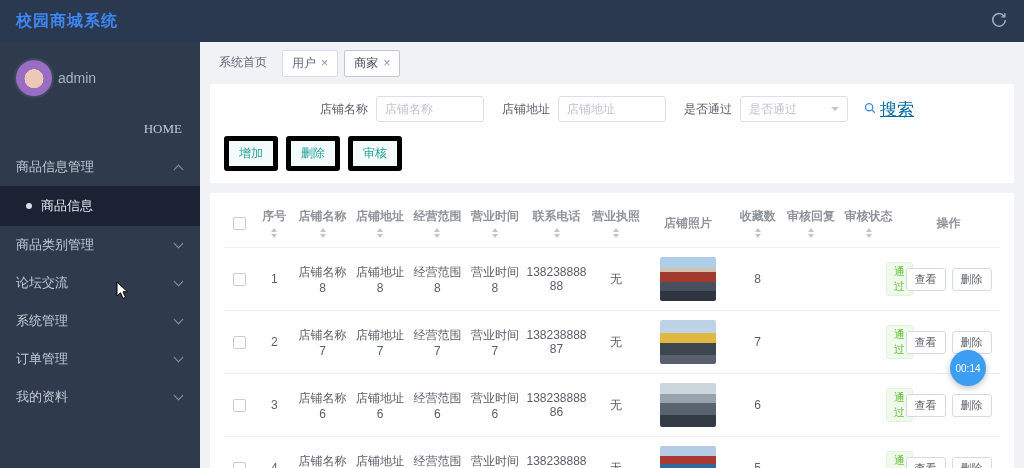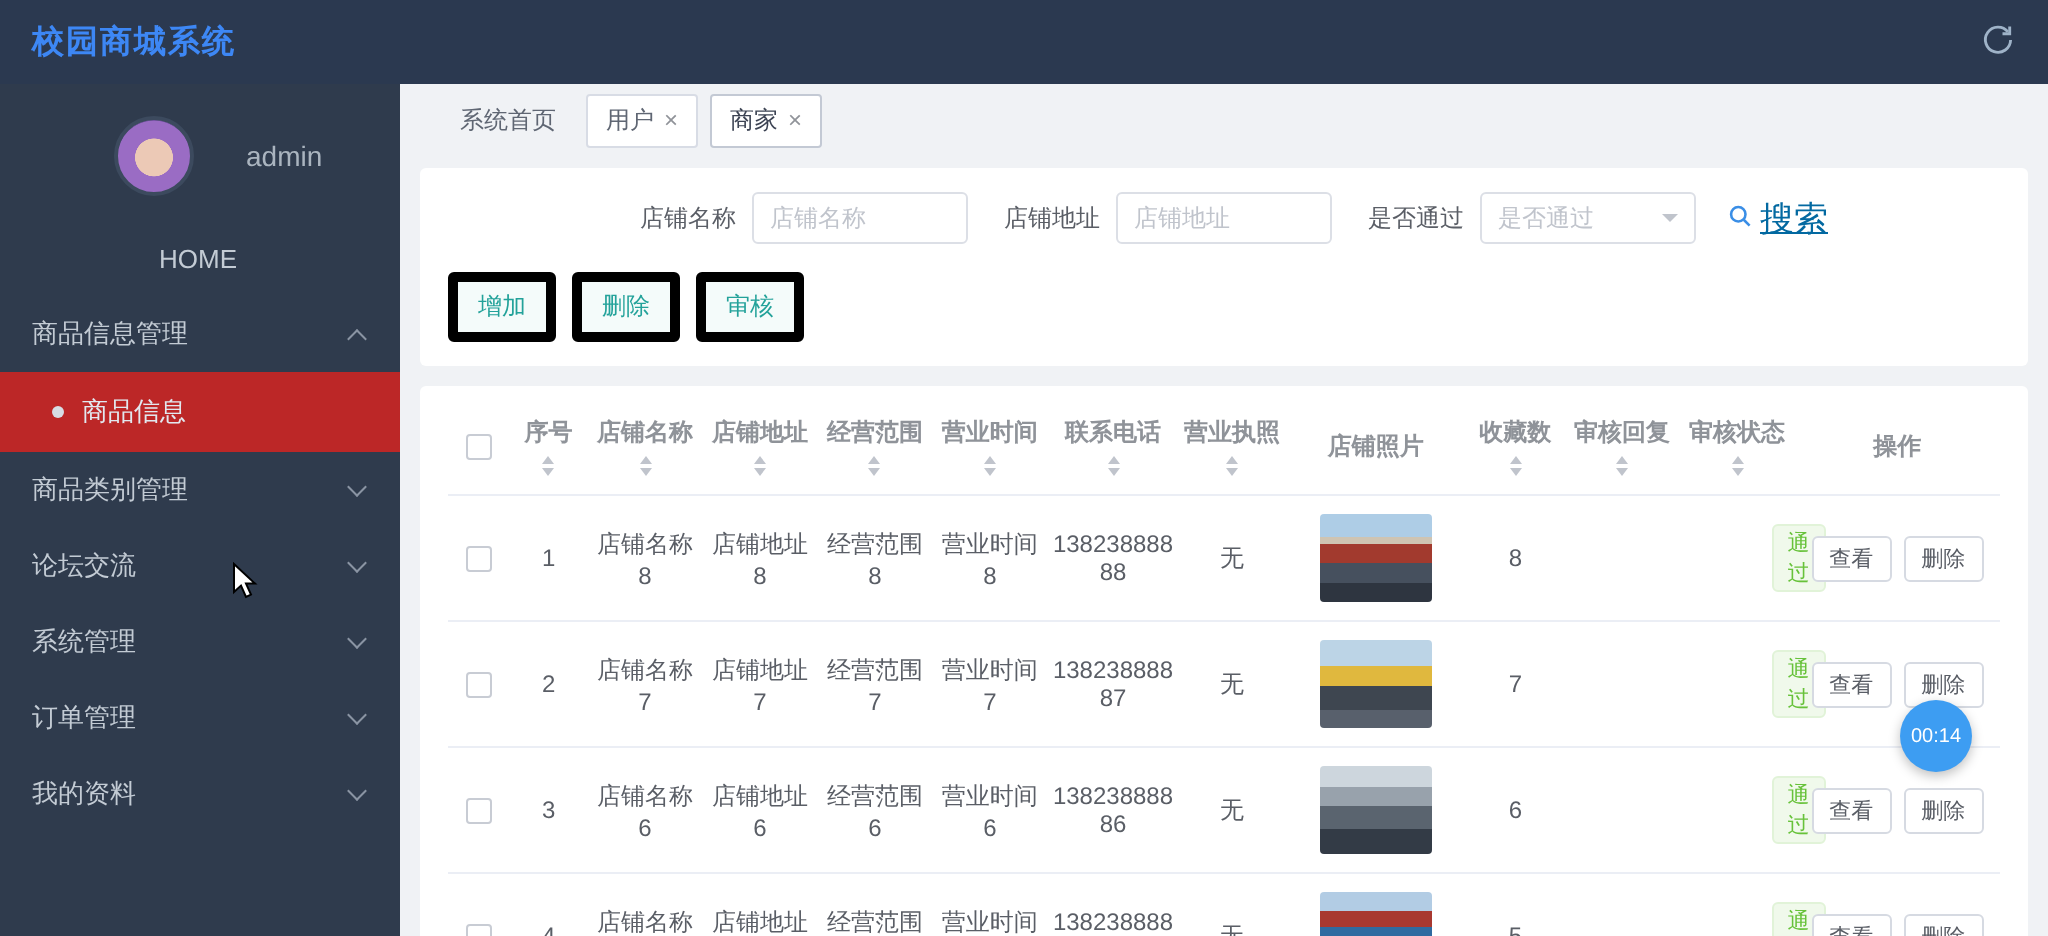--- a/index.html
+++ b/index.html
@@ -10,38 +10,38 @@
 
   
   .topbar { position:absolute; top:0; left:0; right:0; height:42px; background:#2b3950;
             display:flex; align-items:center; justify-content:space-between; padding:0 16px; z-index:5; }
   .app-title { color:#3d87f5; font-size:16px; font-weight:bold; letter-spacing:1px; }
   .logout { background:none; border:none; cursor:pointer; display:flex; align-items:center; }
 
   
   .sidebar { position:absolute; top:42px; left:0; bottom:0; width:200px; background:#2f3b4d;
              color:#c3cbd4; font-size:13px; overflow:hidden; z-index:4; }
-  .profile { display:flex; align-items:center; gap:26px; padding:16px 14px 12px;margin-left:43px; }
+  .profile { display:flex; align-items:center; gap:4px; padding:16px 14px 12px; }
   .avatar { width:40px; height:40px; border-radius:50%; border:2px solid #3c4a5e;
             background: radial-gradient(circle at 50% 52%, #ecc9b6 0 36%, #9a6cc4 37% 70%, #7b57a8 71% 100%); }
   .username { color:#aab4bf; font-size:14px; }
   .side-item { height:38px; display:flex; align-items:center; justify-content:space-between;
                padding:0 18px 0 16px; cursor:pointer; color:#c3cbd4; }
-  .side-item.plain { justify-content:center; }
+  .side-item.plain { justify-content:flex-end;font-family:Liberation Serif, serif; }
   .chev { width:7px; height:7px; border-right:1.5px solid #8a94a3; border-bottom:1.5px solid #8a94a3;
           transform:rotate(45deg); margin-top:-4px; }
   .chev.up { transform:rotate(-135deg); margin-top:4px; }
-  .submenu { background:#b91c1c; }
+  .submenu { background:#0f172a; }
   .sub-item { height:40px; display:flex; align-items:center; padding-left:26px;
               color:#e2e8ef; cursor:pointer; background:rgba(255,255,255,0.05); }
   .bullet { width:6px; height:6px; border-radius:50%; background:#d7dde4; margin-right:9px; }
 
   
   .main { position:absolute; top:42px; left:200px; right:0; bottom:0; overflow:hidden; }
-  .tabbar { display:flex; align-items:center; gap:6px; padding:8px 21px 6px; height:34px; }
+  .tabbar { display:flex; align-items:flex-start; gap:6px; padding:8px 10px 6px; height:34px;font-family:Liberation Mono, monospace; }
   .tab { font-size:12px; color:#5f6673; padding:4px 9px; display:flex; align-items:center; gap:5px; cursor:pointer; }
   .tab.boxed { background:#fff; border:1px solid #d8dce5; border-radius:2px; }
   .tab.active { border-color:#c3c9d4; color:#3c4353; }
   .close-x { cursor:pointer; line-height:1; }
   .close-x::before { content:"×"; color:#909399; font-size:12px; }
 
   .content { padding:8px 10px 0; }
   .card { background:#fff; border-radius:3px; }
 
   

